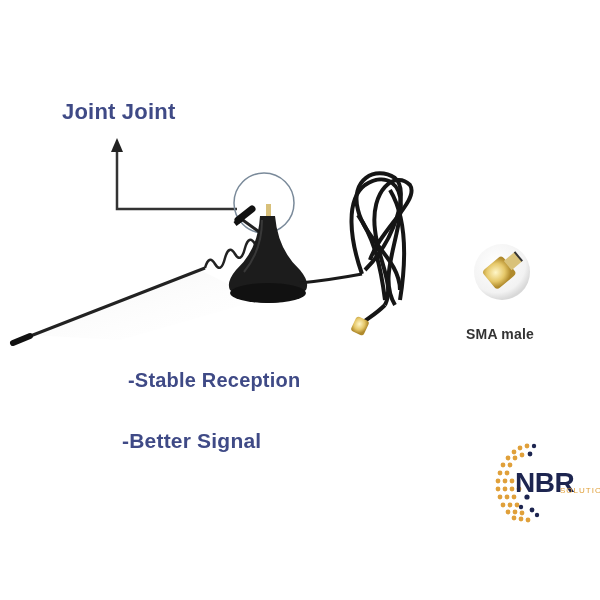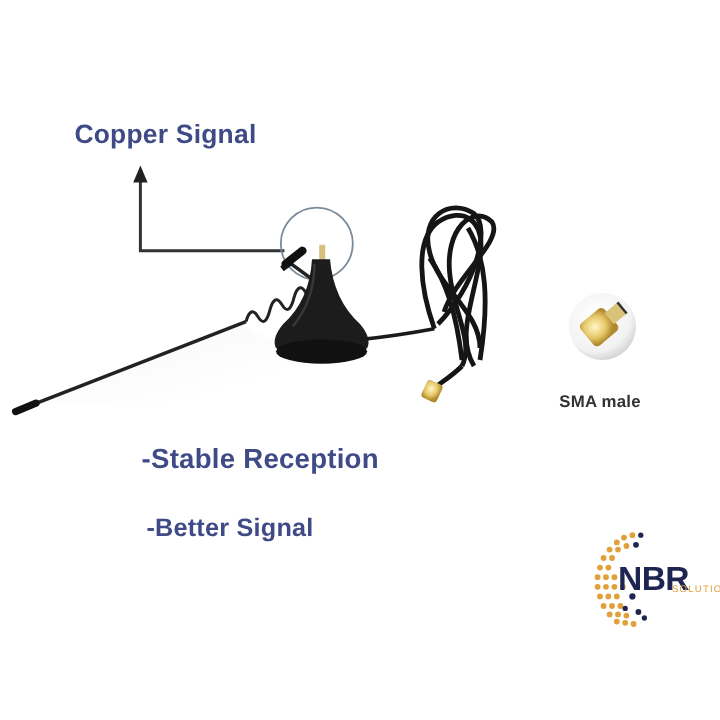--- a/index.html
+++ b/index.html
@@ -1,19 +1,19 @@
 <!DOCTYPE html>
 <html><head>
   <meta charset="utf-8">
   <style>
     html, body { margin:0; padding:0; background:#ffffff; }
     body { width:600px; height:600px; position:relative; overflow:hidden; font-family:"Liberation Sans", sans-serif; }
     .label { position:absolute; font-weight:bold; color:#3f4a86; letter-spacing:0.2px; white-space:nowrap; }
     #copper { left:62px; top:99px; font-size:22px; }
-    #stable { left:118px; top:369px; font-size:23px; }
+    #stable { left:128px; top:369px; font-size:20px; }
     #better { left:122px; top:429px; font-size:21px; }
     #sma-label { left:466px; top:313px; font-size:14px; color:#333333; font-weight:bold;margin-top:13px; }
     svg.scene { position:absolute; left:0; top:0; }
     .logo-text { position:absolute; font-family:"Liberation Sans", sans-serif; }
     #nbr { left:515px; top:467px; font-size:28px; font-weight:bold; color:#1d2550; letter-spacing:-0.5px; }
     #solutions { left:532px; top:486px; font-size:8px; color:#e0a03a; letter-spacing:1px;margin-left:28px; }
   </style>
 </head>
 <body>
 
@@ -122,19 +122,19 @@
       <circle cx="534" cy="446" r="2.2"></circle>
         <circle cx="530" cy="454" r="2.4"></circle>
         <circle cx="527" cy="497" r="2.6"></circle>
       <circle cx="521" cy="507" r="2.2"></circle>
         <circle cx="532" cy="510" r="2.4"></circle>
         <circle cx="537" cy="515" r="2.2"></circle>
     </g>
   </g>
 </svg>
 
-<div class="label" id="copper">Copper Signal</div>
+<div class="label" id="copper">Joint Joint</div>
 <div class="label" id="stable">-Stable Reception</div>
 <div class="label" id="better">-Better Signal</div>
 <div class="label" id="sma-label">SMA male</div>
 
 <div class="logo-text" id="nbr">NBR</div>
 <div class="logo-text" id="solutions">SOLUTIONS</div>
 
 </body></html>

